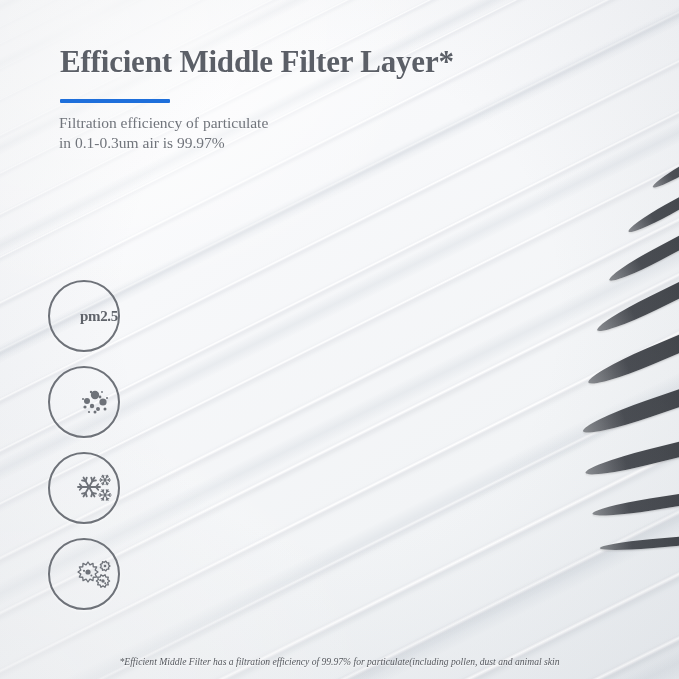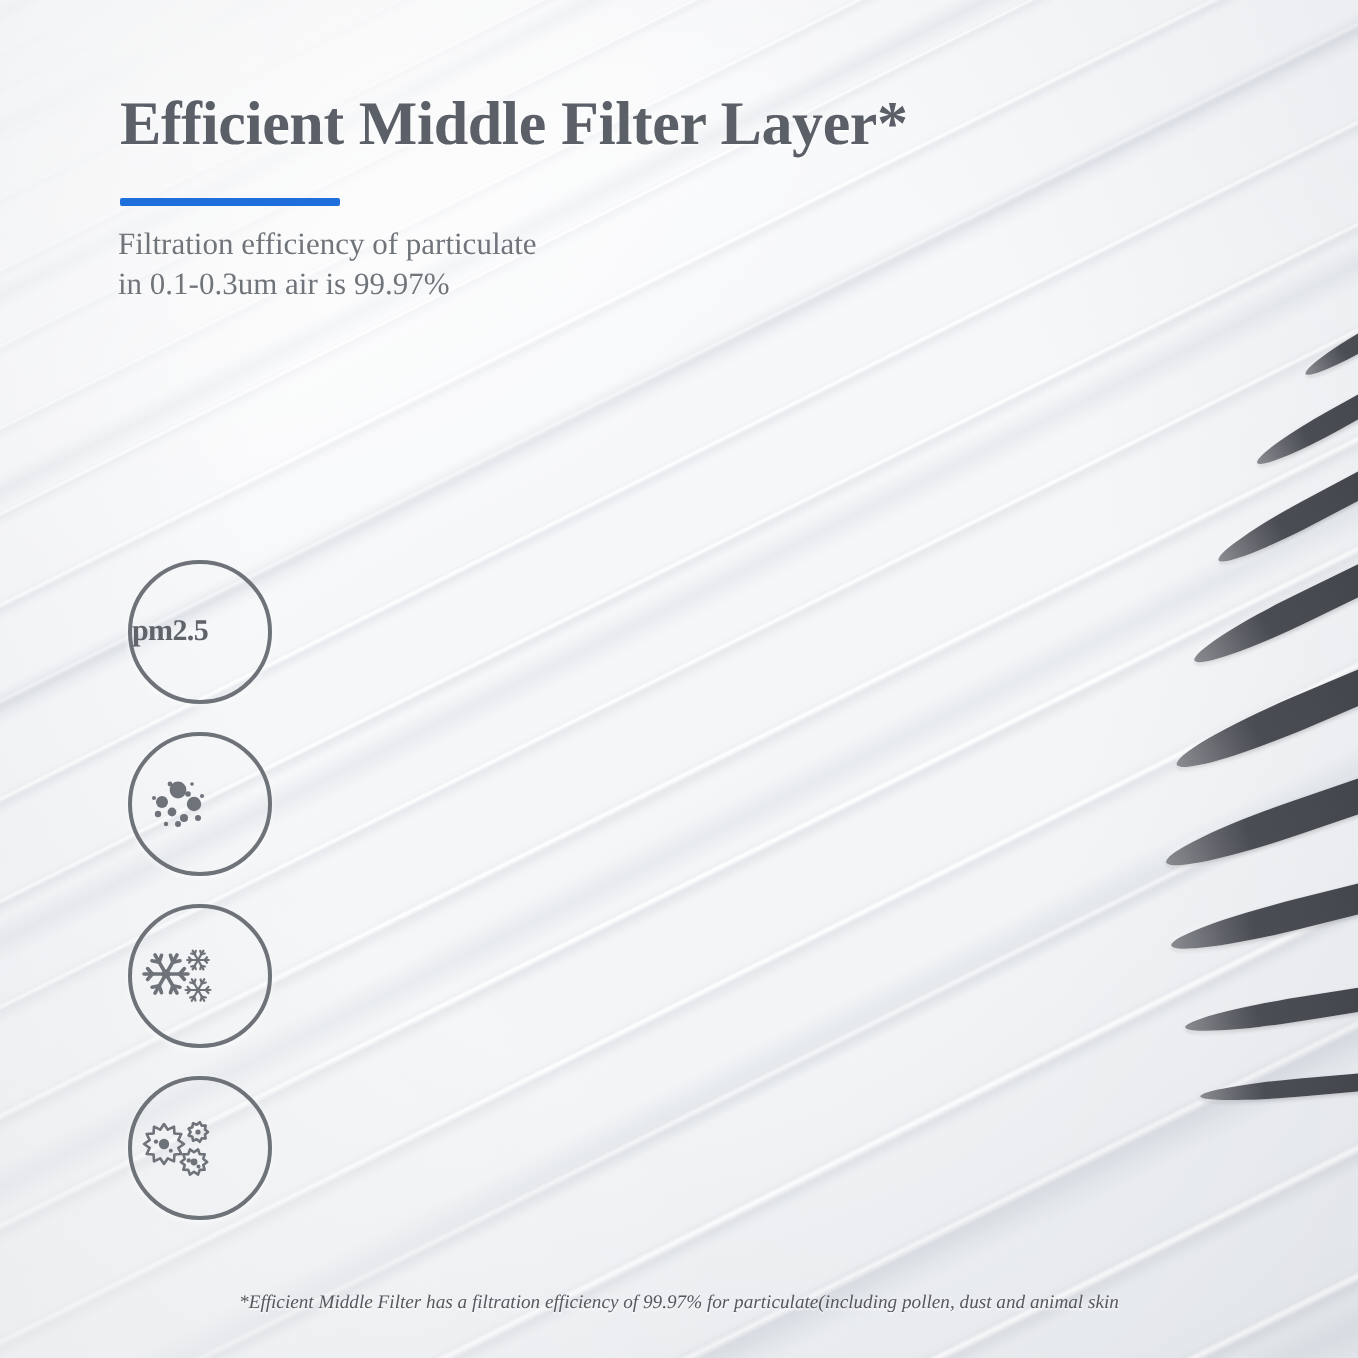--- a/index.html
+++ b/index.html
@@ -52,31 +52,31 @@
   }
   .subtitle{
     position:absolute;left:48px;top:113px;
     font-size:15.5px;line-height:20px;color:#70747b;
     text-shadow:0 1px 1px rgba(255,255,255,.8);
     margin-left:11px;
   }
   .subtitle div{white-space:nowrap;}
 
   .footnote{
-    position:absolute;left:0;right:0;bottom:20px;
+    position:absolute;left:0;right:0;bottom:10px;
     text-align:center;font-style:italic;
     font-size:9.6px;line-height:15px;color:#55585e;
     text-shadow:0 1px 1px rgba(255,255,255,.9);
   }
   .footnote div{padding:0 60px;}
 
   
   .badge{
-    position:absolute;left:64px;width:68px;height:68px;border-radius:50%;
-    border:2px solid #6e7279;display:flex;align-items:center;justify-content:flex-start;
+    position:absolute;left:48px;width:68px;height:68px;border-radius:50%;
+    border:2px solid #6e7279;display:flex;align-items:center;justify-content:flex-end;
     box-shadow:0 1px 3px rgba(255,255,255,.7);
   }
   .badge-label{font-size:15px;font-weight:bold;color:#5f636a;letter-spacing:-.3px;}
 </style>
 </head>
 <body>
 
 <div id="stage">
 
   <div class="pleats" id="pleats">

